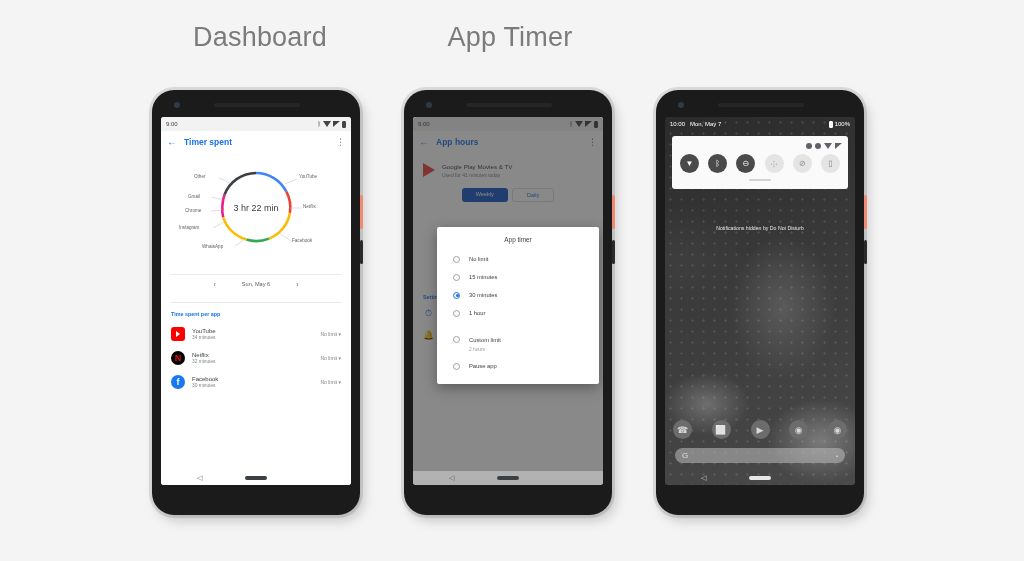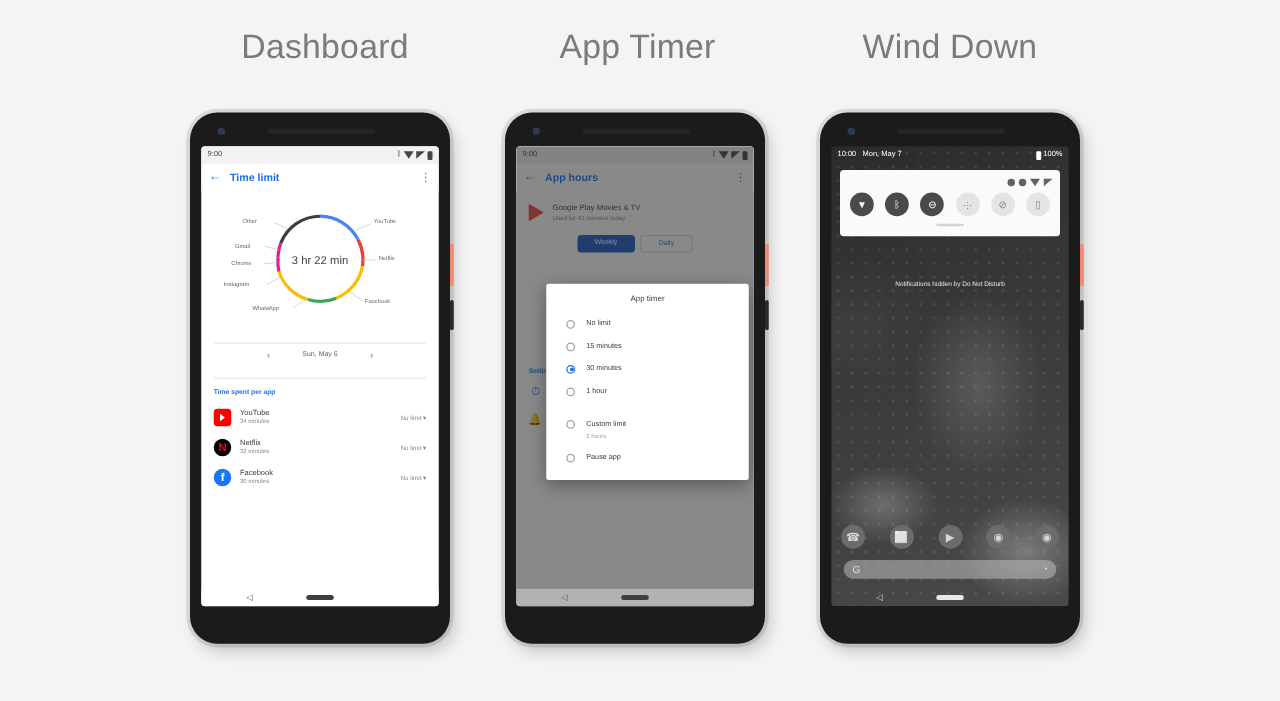--- a/index.html
+++ b/index.html
@@ -196,21 +196,20 @@
                display: flex; align-items: center; justify-content: space-between;
                padding: 0 7px; font-size: 8px; color: #e0e0e0; }
 </style>
 </head>
 <body>
 
 <div class="stage">
 
   <div class="heading" id="h-dash">Dashboard</div>
   <div class="heading" id="h-timer">App Timer</div>
-  <div class="heading" id="h-wind">Wind Down</div>
 
   <div class="phone" id="phone1">
     <div class="cam"></div>
     <div class="grille"></div>
     <div class="pwr"></div>
     <div class="vol"></div>
 
     <div class="screen">
 
       <div class="statusbar">
@@ -220,21 +219,21 @@
         <div class="sb-right">
           <span class="ic ic-bt">ᛒ</span>
           <span class="ic ic-wifi"></span>
           <span class="ic ic-sig"></span>
           <span class="ic ic-bat"></span>
         </div>
       </div>
 
       <div class="appbar">
         <span class="back-arrow">←</span>
-        <span class="title">Time limit</span>
+        <span class="title">Timer spent</span>
         <span class="kebab">⋮</span>
       </div>
 
       <div class="donut-wrap">
         <svg width="190" height="112" viewBox="0 0 190 112">
           <g fill="none" stroke-width="2.6" stroke-linecap="butt">
 
             <path d="M 95 20 A 34 34 0 0 1 125.4 38.7" stroke="#4285f4"></path>
             <path d="M 125.4 38.7 A 34 34 0 0 1 128.9 59.9" stroke="#ea4335"></path>
             <path d="M 128.9 59.9 A 34 34 0 0 1 108.0 85.6" stroke="#fbbc04"></path>

